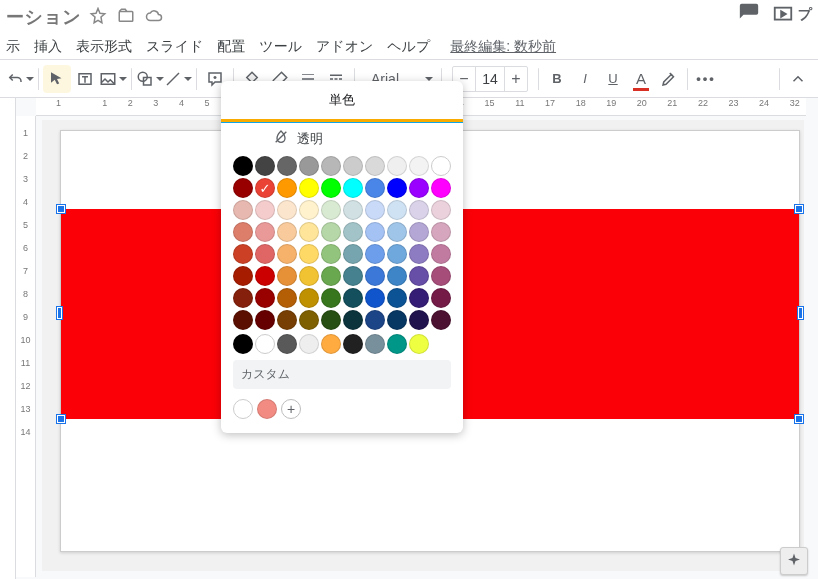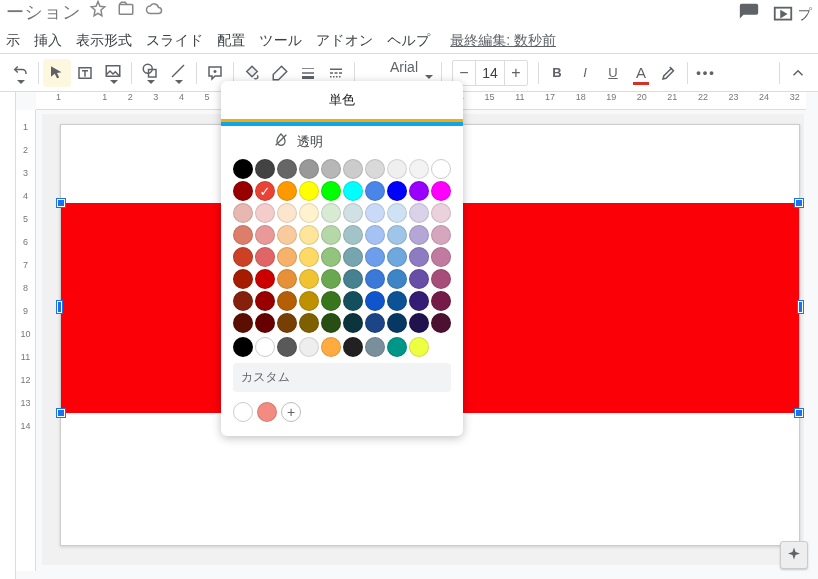--- a/index.html
+++ b/index.html
@@ -1,28 +1,28 @@
 <!DOCTYPE html>
 <html><head>
 <meta charset="utf-8">
 <style>
   * { box-sizing: border-box; }
   body { margin: 0; font-family: Arial, sans-serif; font-size: 13px; color: #3c4043; background: #fff; overflow: hidden; width: 818px; height: 579px; position: relative; }
-  .topbar { display: flex; align-items: flex-start; height: 28px; padding: 0 6px; border-bottom: 0; }
+  .topbar { display: flex; align-items: center; height: 28px; padding: 17px 6px; border-bottom: 0; font-weight: bold; }
   .title-frag { font-size: 18px; color: #777; margin-right: 8px; letter-spacing: 0.5px; }
   .title-icons { display:flex; gap:10px; color:#888; }
   .title-icons svg { width:18px; height:18px; }
   .right-top { position:absolute; right:6px; top:2px; display:flex; align-items:center; gap:12px; color:#5f6368; }
   .right-top svg { width:22px; height:22px; }
   .pres-frag { display:flex; align-items:center; gap:4px; font-size:14px;}
   .menubar { display:flex; align-items:center; height:26px; padding:0 6px; gap:14px; font-size:14px; border-bottom:1px solid #dadce0; }
   .menubar .menu-res { color:#3c4043; }
   .lastedit { color:#5f6368; text-decoration: underline; margin-left:6px; }
   .toolbar { display:flex; align-items:center; height:38px; padding:0 6px; border-bottom:1px solid #dadce0; }
-  .tbtn, .tsep { display:flex; align-items:center; justify-content:center; height:28px; min-width:28px; color:#5f6368; border-radius:4px;flex-direction:column; }
+  .tbtn, .tsep { display:flex; align-items:center; justify-content:center; height:28px; min-width:28px; color:#5f6368; border-radius:4px; }
   .tsep { width:1px; min-width:1px; height:22px; background:#dadce0; margin:0 4px; }
   .tbtn svg { width:18px; height:18px; }
   .dropdown-caret { width:0;height:0;border-left:4px solid transparent;border-right:4px solid transparent;border-top:4px solid #5f6368;margin-left:2px;}
   .font-box { width:72px; justify-content:flex-start; padding-left:6px; font-size:14px; margin-left:6px;}
   .font-box .dropdown-caret{margin-left:auto;margin-right:4px;}
   .fontsize-group{display:flex;align-items:center;height:26px;border:1px solid #dadce0;border-radius:2px;margin:0 6px;}
   .fontsize-group .fs-btn{width:22px;text-align:center;line-height:24px;font-size:16px;color:#5f6368;}
   .fontsize-group .fs-val{width:30px;text-align:center;font-size:14px;border-left:1px solid #dadce0;border-right:1px solid #dadce0;line-height:24px;}
   .fill-swatch{width:16px;height:3px;position:absolute;bottom:2px;left:6px;}
   .tbtn.rel{position:relative;}
@@ -35,21 +35,21 @@
   .ruler-h .ticks{display:flex;justify-content:space-between;padding-left:20px;padding-right:6px;}
   .ruler-v{position:absolute;top:18px;left:0;width:20px;bottom:8px;background:#fff;border-right:1px solid #dadce0;font-size:9px;color:#777;display:flex;flex-direction:column;align-items:center;gap:13px;padding-top:12px;}
   .slide-area{position:absolute;top:22px;left:26px;right:14px;bottom:14px;background:#f1f1f1;}
   .slide{position:absolute;left:18px;top:10px;right:4px;height:422px;background:#fff;border:1px solid #ccc;box-shadow:0 1px 3px rgba(0,0,0,0.15);}
   .red-rect{position:absolute;left:0;top:78px;width:100%;height:210px;background:#fb0007;}
   .sel-handle{position:absolute;width:8px;height:8px;background:#1a73e8;border:1px solid #fff;box-shadow:0 0 0 1px #1a73e8;}
   .sel-mid-v{width:5px;height:12px;}
   .sel-mid-h{width:12px;height:5px;}
   
   .color-pop{position:absolute;left:221px;top:81px;width:242px;background:#fff;border-radius:6px;box-shadow:0 2px 10px rgba(0,0,0,0.25);z-index:50;padding-bottom:10px;}
-  .cp-tabs{display:flex;border-bottom:4px solid #0ea5e9;}
+  .cp-tabs{display:flex;border-bottom:1px solid #0ea5e9;}
   .cp-tab{flex:1;text-align:center;padding:10px 0;font-size:13px;color:#5f6368;}
   .cp-tab.active{color:#202124;border-bottom:3px solid #f9ab00;}
   .cp-row{padding:6px 12px;display:flex;align-items:center;gap:8px;}
   .cp-row.transparent-row{border-bottom:0;margin-left:40px;}
   .swatch-grid{display:grid;grid-template-columns:repeat(10, 20px);gap:2px;padding:2px 12px;}
   .sw{width:20px;height:20px;border-radius:50%;border:1px solid rgba(0,0,0,0.12);}
   .sw.check{display:flex;align-items:center;justify-content:center;color:#fff;font-size:13px;}
   .cp-section-label{padding:8px 12px 2px;font-size:12px;color:#5f6368;display:flex;align-items:center;gap:6px;}
   .theme-grid{display:flex;gap:2px;padding:2px 12px;}
   .custom-box{margin:4px 12px 6px;padding:6px 8px;background:#f1f3f4;border-radius:4px;font-size:12px;color:#5f6368;}

